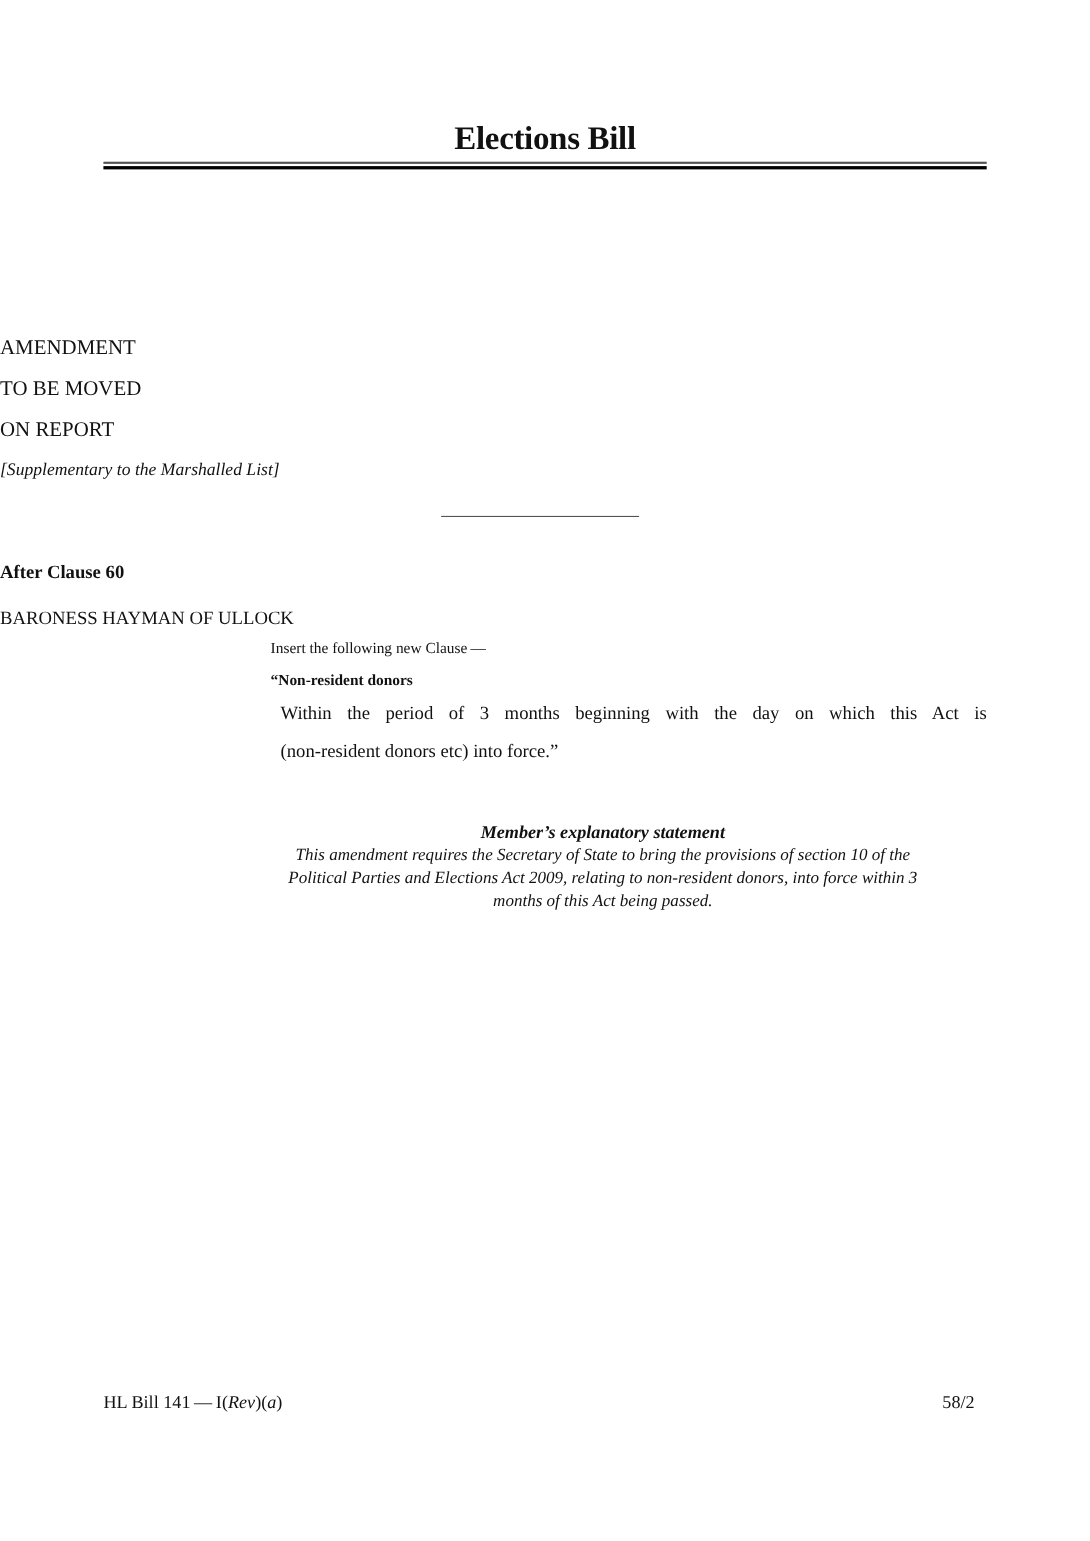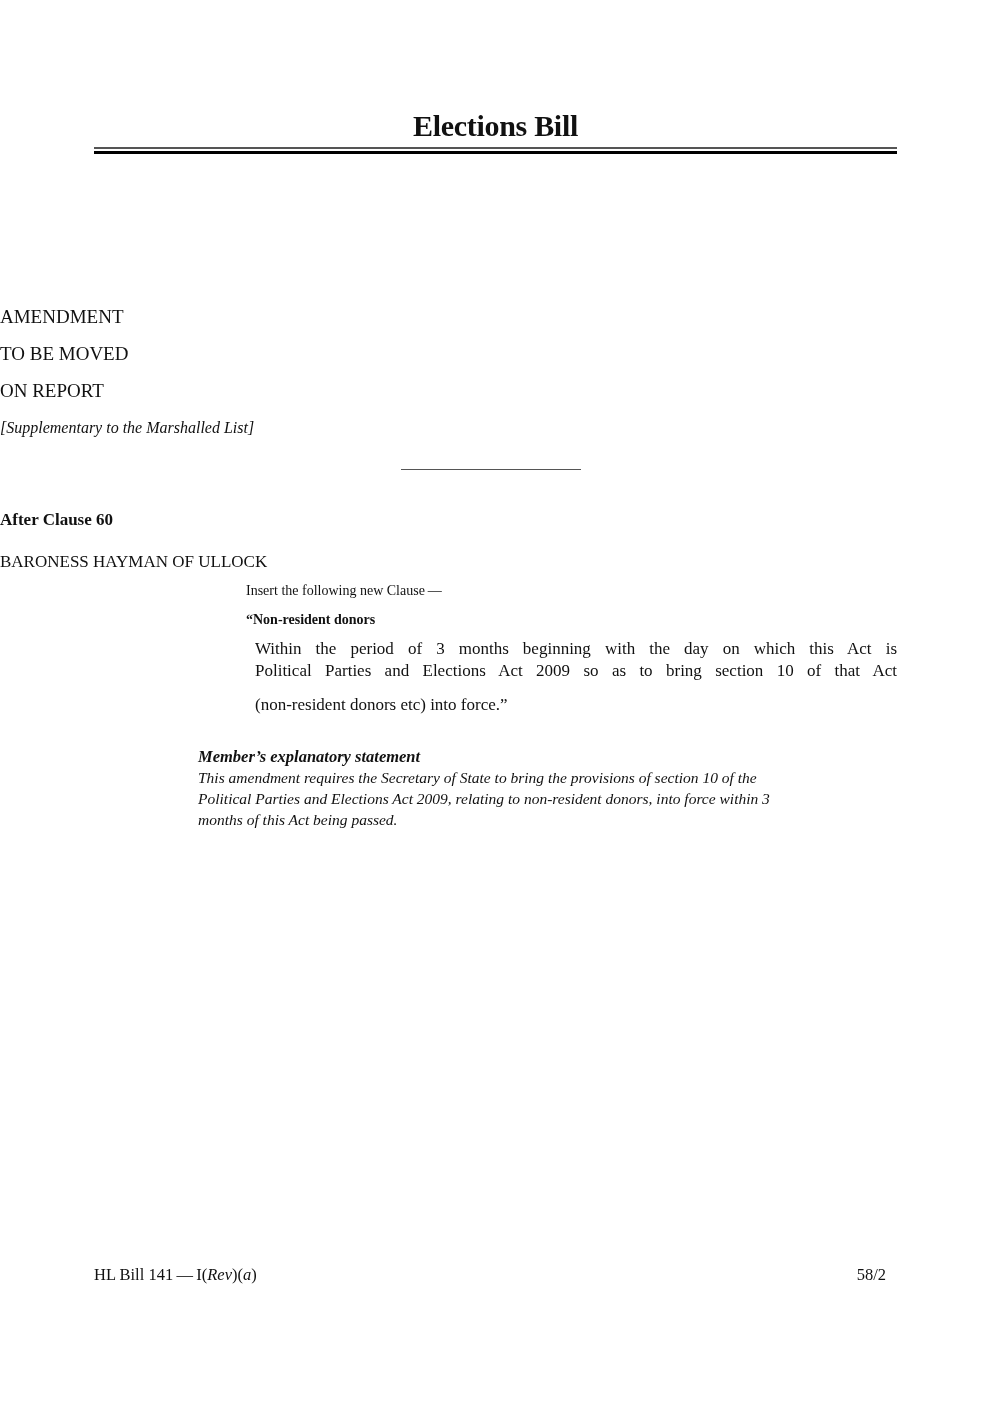--- a/index.html
+++ b/index.html
@@ -99,20 +99,21 @@
       margin-top: 12px;
     }
     .explanatory {
       position: absolute;
       left: 198px;
       width: 700px;
       top: 746px;
       font-size: 15.5px;
       line-height: 21px;
       font-style: italic;
+      text-align: center;
     }
     .explanatory .heading {
       font-weight: bold;
       font-size: 16.5px;
       display: block;
     }
     .explanatory .ln {
       display: block;
     }
     .footer-left {
@@ -148,21 +149,20 @@
   <div class="short-rule"></div>
 
   <div class="center-line clause-heading" style="top:508px;">After Clause 60</div>
   <div class="center-line member" style="top:550px;">BARONESS HAYMAN OF ULLOCK</div>
 
   <div class="body-line" style="top:580px;">Insert the following new Clause —</div>
   <div class="body-line new-clause-title" style="top:609px;">“Non-resident donors</div>
 
   <div class="clause-text">
     <span class="ln">Within the period of 3 months beginning with the day on which this Act is</span>
-    <span class="ln">Political Parties and Elections Act 2009 so as to bring section 10 of that Act</span>
     <span class="ln last">(non-resident donors etc) into force.”</span>
   </div>
 
   <div class="explanatory">
     <span class="heading">Member’s explanatory statement</span>
     <span class="ln">This amendment requires the Secretary of State to bring the provisions of section 10 of the</span>
     <span class="ln">Political Parties and Elections Act 2009, relating to non-resident donors, into force within 3</span>
     <span class="ln">months of this Act being passed.</span>
   </div>
 

